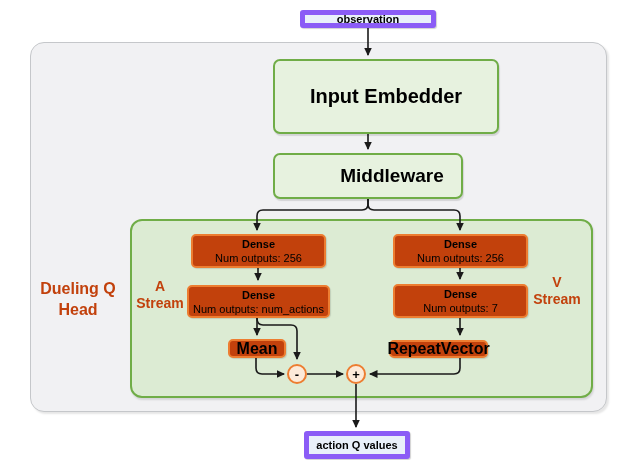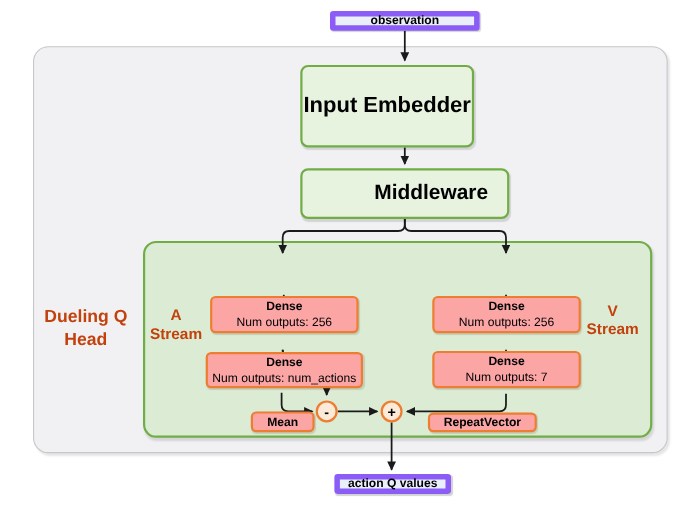--- a/index.html
+++ b/index.html
@@ -25,27 +25,26 @@
   }
   .blue-node{
     background:#e9f0fa;border:5px solid #8b5cf6;border-radius:3px;
     font-weight:bold;font-size:11px;box-shadow:1px 1px 1px rgba(0,0,0,0.18);
   }
   .green-node{
     background:#e7f2df;border:2px solid #70ad47;border-radius:7px;
     font-weight:bold;font-size:20px;box-shadow:1px 2px 1px rgba(0,0,0,0.12);
   }
   .orange-node{
-    background:#fca5a5;border:2px solid #ed7d31;border-radius:5px;
+    background:#c2410c;border:2px solid #ed7d31;border-radius:5px;
     font-size:11px;flex-direction:column;line-height:14px;
     box-shadow:1px 1px 1px rgba(0,0,0,0.12);
-    margin-top:35px;
   }
   .orange-node .title{font-weight:bold;}
-  .orange-bold{font-weight:bold;font-size:11px;flex-direction:row;}
+  .orange-bold{font-weight:bold;font-size:16px;flex-direction:row;}
   .op-circle{
     background:#fcead9;border:2px solid #ed7d31;border-radius:50%;
     font-weight:bold;font-size:13px;line-height:13px;
   }
   .side-label{
     position:absolute;font-weight:bold;text-align:center;z-index:3;color:#c2410c;
   }
   .lbl-dueling{left:26px;top:278px;width:104px;font-size:16px;line-height:21px;}
   .lbl-a{left:132px;top:278px;width:56px;font-size:14px;line-height:17px;}
   .lbl-v{left:529px;top:274px;width:56px;font-size:14px;line-height:17px;}
@@ -76,21 +75,21 @@
       <path d="M460,318 V335" marker-end="url(#ah)"></path>
       <path d="M256,357 V368 Q256,374 262,374 H284" marker-end="url(#ah)"></path>
       <path d="M307,374 H343" marker-end="url(#ah)"></path>
       <path d="M460,358 V368 Q460,374 454,374 H370" marker-end="url(#ah)"></path>
       <path d="M356,384 V427" marker-end="url(#ah)"></path>
     </g>
   </svg>
 
   <div class="node blue-node" style="left:300px;top:10px;width:136px;height:18px;">observation</div>
 
-  <div class="node green-node" style="left:273px;top:59px;width:158px;height:75px;">Input Embedder</div>
+  <div class="node green-node" style="left:273px;top:59px;width:226px;height:75px;">Input Embedder</div>
 
   <div class="node green-node" style="left:273px;top:153px;width:190px;height:46px;font-size:19px;padding-left:48px;">Middleware</div>
 
   <div class="side-label lbl-dueling">
     <div>Dueling Q</div>
     <div>Head</div>
   </div>
 
   <div class="side-label lbl-a">
     <div>A</div>
@@ -123,15 +122,15 @@
   </div>
 
   <div class="node orange-node orange-bold" style="left:228px;top:339px;width:58px;height:19px;">Mean</div>
 
   <div class="node orange-node orange-bold" style="left:389px;top:340px;width:99px;height:18px;">RepeatVector</div>
 
   <div class="node op-circle" style="left:287px;top:364px;width:20px;height:20px;">-</div>
 
   <div class="node op-circle" style="left:346px;top:364px;width:20px;height:20px;">+</div>
 
-  <div class="node blue-node" style="left:304px;top:431px;width:106px;height:18px;">action Q values</div>
+  <div class="node blue-node" style="left:304px;top:431px;width:106px;height:28px;">action Q values</div>
 
 </div>
 
 </body></html>

